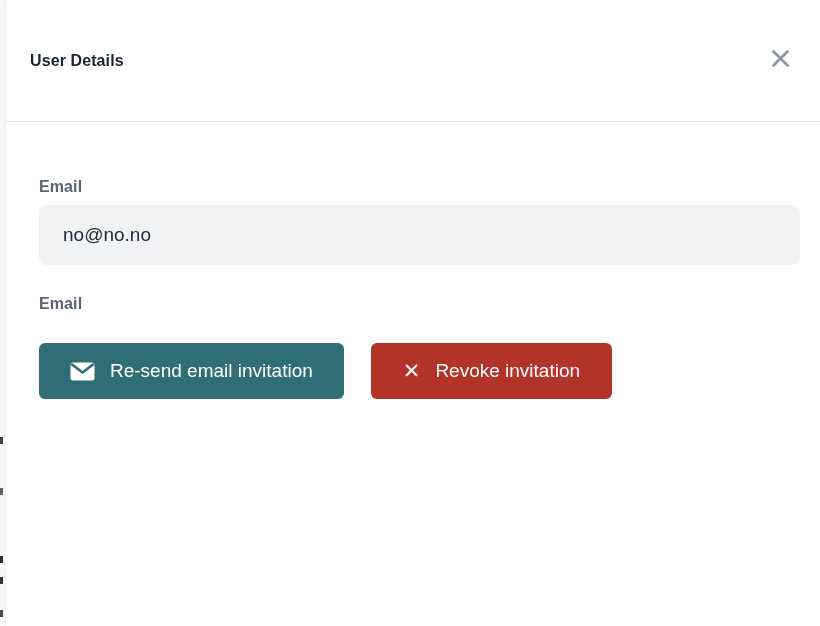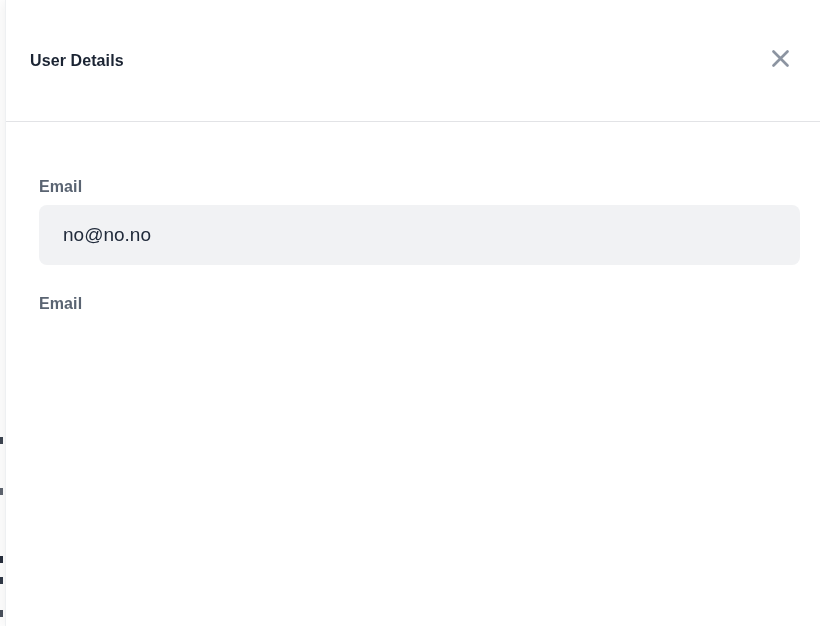--- a/index.html
+++ b/index.html
@@ -155,15 +155,33 @@
     <div class="field-group">
       <label class="field-label">Email</label>
       <input class="field-input" type="text" readonly="" value="no@no.no" style="">
     </div>
 
 
     <div class="field-group">
       <label class="field-label">Email</label>
     </div>
 
+    <div class="actions-row">
+
+      <button class="btn btn-resend">
+        <span>
+          <svg class="envelope" width="25" height="19" viewBox="0 0 25 19">
+            <rect x="0.5" y="0.5" width="24" height="18" rx="2.5" fill="#ffffff"></rect>
+            <path d="M2 2.5 L12.5 10.5 L23 2.5" stroke="#2E6E74" stroke-width="2.6" fill="none" stroke-linecap="round" stroke-linejoin="round"></path>
+          </svg>
+        </span>
+        <span>Re-send email invitation</span>
+      </button>
+
+      <button class="btn btn-revoke">
+        <span class="x-glyph">✕</span>
+        <span>Revoke invitation</span>
+      </button>
+
+    </div>
 
   </div>
 </div>
 
 </body></html>

